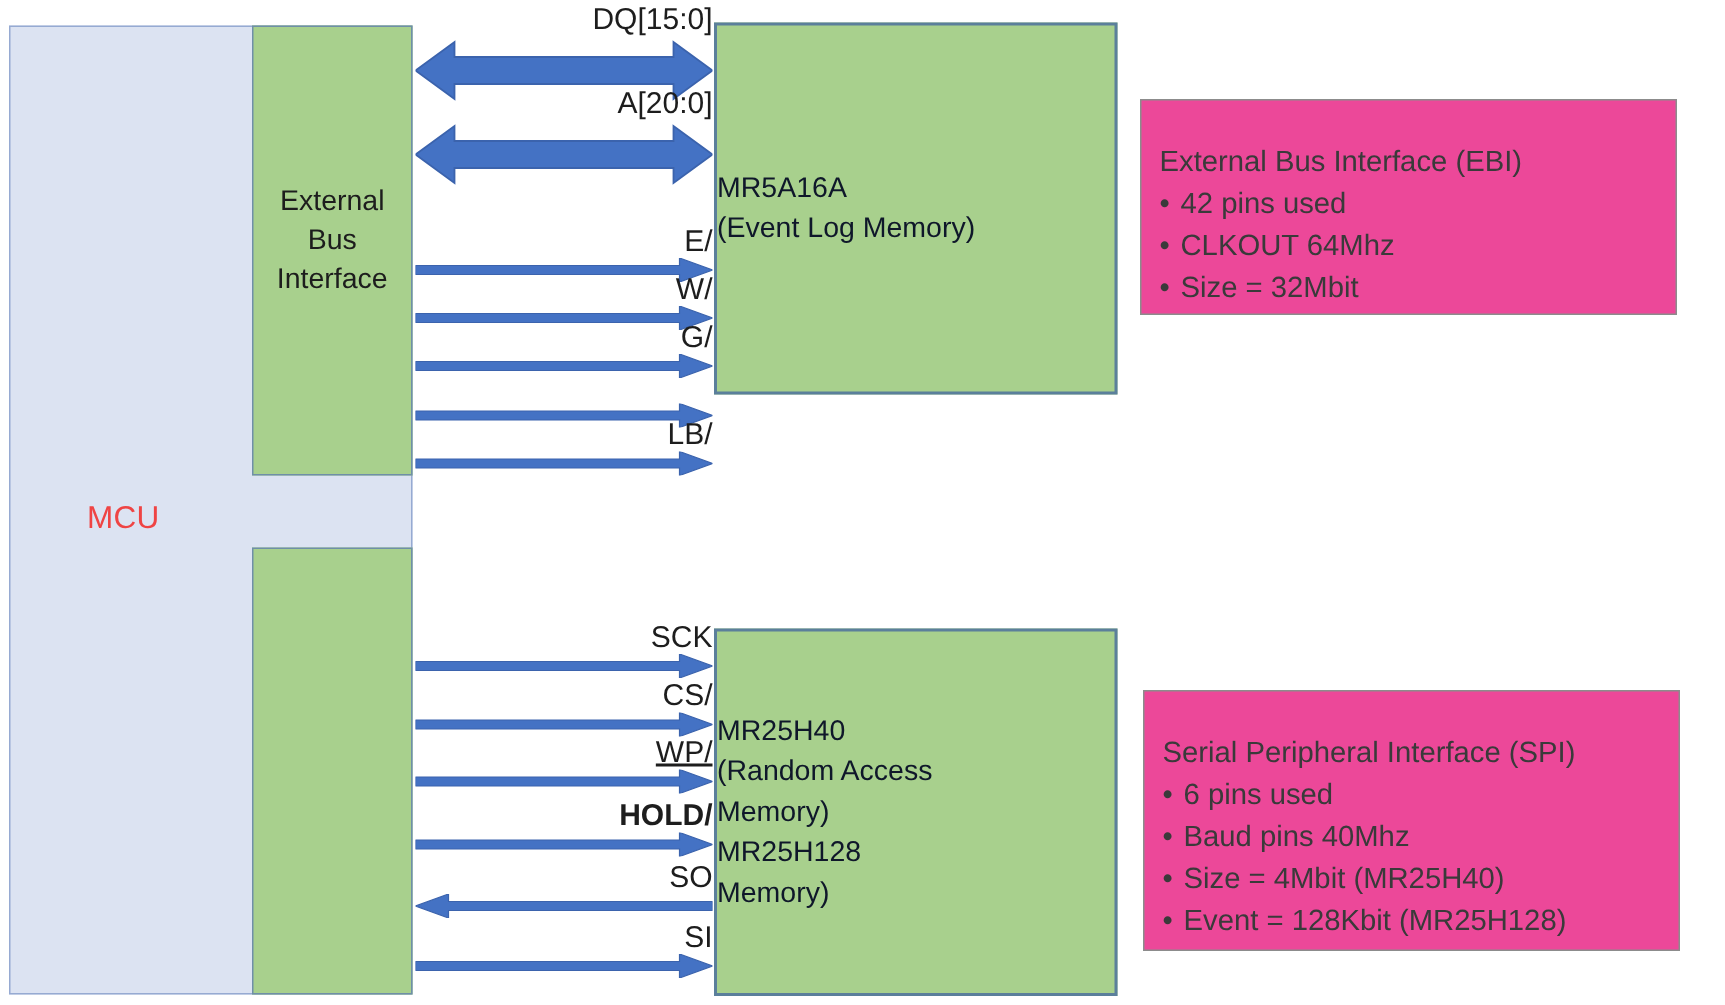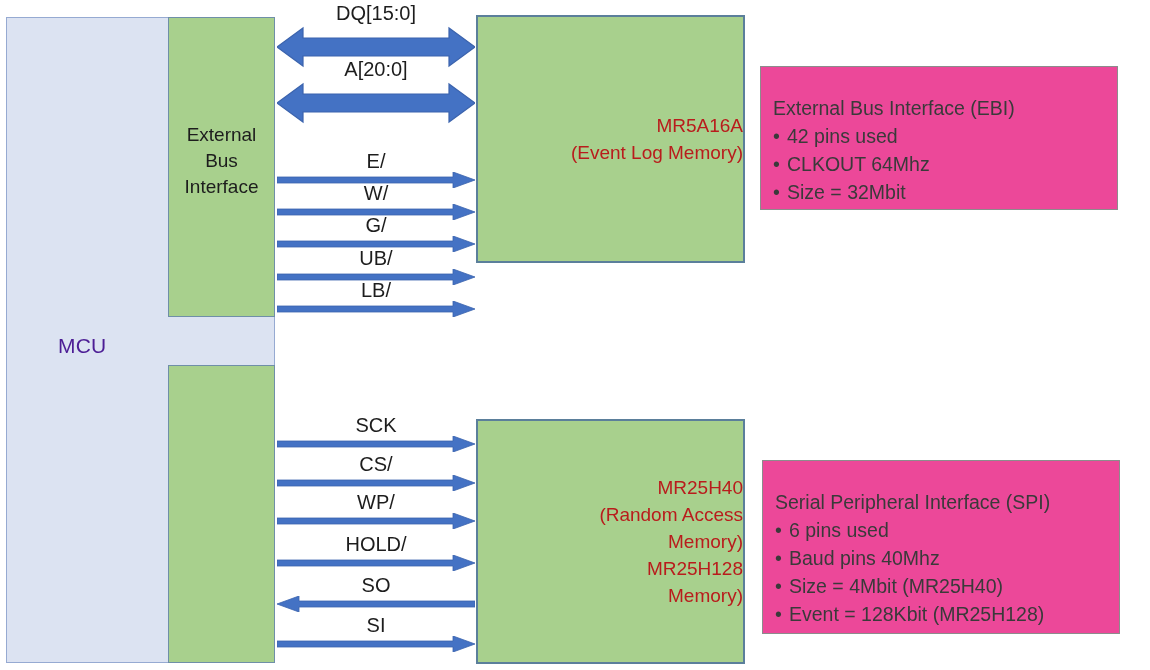--- a/index.html
+++ b/index.html
@@ -14,21 +14,21 @@
 
   
   .box{position:absolute;box-sizing:border-box;}
 
   .mcu-box{
     background:#dce3f2;
     border:1.5px solid #96aad2;
   }
   .mcu-label{
     position:absolute;
-    font-size:21px;color:#4c1d95;
+    font-size:21px;color:#ef4444;
     letter-spacing:.2px;
     white-space:nowrap;
   }
   .green-block{
     background:#a8d08d;
     border:1.5px solid #6f8fa8;
     box-sizing:border-box;
   }
   .green-block .inner-label{
     position:absolute;left:0;right:0;
@@ -37,24 +37,24 @@
     line-height:26px;
     color:#1d1d1d;
   }
   .mem-box{
     background:#a8d08d;
     border:2px solid #5b7f9b;
     display:flex;align-items:center;justify-content:center;
     box-sizing:border-box;
   }
   .mem-text{
-    text-align:right;
+    text-align:left;
     font-size:19px;
     line-height:27px;
-    color:#b91c1c;
+    color:#0f172a;
     width:100%;
   }
   .mem-text div{white-space:nowrap;}
 
   .info-box{
     background:#ec4899;
     border:1.5px solid #8c8c8c;
     box-sizing:border-box;
     padding:27px 0 9px 12px;
   }
@@ -80,21 +80,21 @@
     position:absolute;left:0;top:0;
     font-size:19.5px;
     color:#3a3a3a;
   }
 
   
   .arrow-wrap{position:absolute;}
   .arrow-wrap svg{display:block;}
   .sig-label{
     position:absolute;
-    text-align:center;
+    text-align:right;
     font-size:20px;
     color:#1d1d1d;
     white-space:nowrap;
     line-height:22px;
   }
 </style>
 </head>
 <body>
 
 <div id="stage">
@@ -165,21 +165,20 @@
       <polygon points="0,5 176,5 176,0 198,8 176,16 176,11 0,11" fill="#4472c4" stroke="#3b63ad" stroke-width="0.8"></polygon>
     </svg>
   </div>
   <div class="sig-label" style="left:277px;top:214px;width:198px;">G/</div>
 
   <div class="arrow-wrap" style="left:277px;top:269px;">
     <svg width="198" height="16" viewBox="0 0 198 16">
       <polygon points="0,5 176,5 176,0 198,8 176,16 176,11 0,11" fill="#4472c4" stroke="#3b63ad" stroke-width="0.8"></polygon>
     </svg>
   </div>
-  <div class="sig-label" style="left:277px;top:247px;width:198px;">UB/</div>
 
   <div class="arrow-wrap" style="left:277px;top:301px;">
     <svg width="198" height="16" viewBox="0 0 198 16">
       <polygon points="0,5 176,5 176,0 198,8 176,16 176,11 0,11" fill="#4472c4" stroke="#3b63ad" stroke-width="0.8"></polygon>
     </svg>
   </div>
   <div class="sig-label" style="left:277px;top:279px;width:198px;">LB/</div>
 
   <div class="arrow-wrap" style="left:277px;top:436px;">
     <svg width="198" height="16" viewBox="0 0 198 16">
@@ -193,28 +192,28 @@
       <polygon points="0,5 176,5 176,0 198,8 176,16 176,11 0,11" fill="#4472c4" stroke="#3b63ad" stroke-width="0.8"></polygon>
     </svg>
   </div>
   <div class="sig-label" style="left:277px;top:453px;width:198px;">CS/</div>
 
   <div class="arrow-wrap" style="left:277px;top:513px;">
     <svg width="198" height="16" viewBox="0 0 198 16">
       <polygon points="0,5 176,5 176,0 198,8 176,16 176,11 0,11" fill="#4472c4" stroke="#3b63ad" stroke-width="0.8"></polygon>
     </svg>
   </div>
-  <div class="sig-label" style="left:277px;top:491px;width:198px;">WP/</div>
+  <div class="sig-label" style="left:277px;top:491px;width:198px;text-decoration:underline;">WP/</div>
 
   <div class="arrow-wrap" style="left:277px;top:555px;">
     <svg width="198" height="16" viewBox="0 0 198 16">
       <polygon points="0,5 176,5 176,0 198,8 176,16 176,11 0,11" fill="#4472c4" stroke="#3b63ad" stroke-width="0.8"></polygon>
     </svg>
   </div>
-  <div class="sig-label" style="left:277px;top:533px;width:198px;">HOLD/</div>
+  <div class="sig-label" style="left:277px;top:533px;width:198px;font-weight:bold;">HOLD/</div>
 
   <div class="arrow-wrap" style="left:277px;top:596px;">
     <svg width="198" height="16" viewBox="0 0 198 16">
       <polygon points="198,5 22,5 22,0 0,8 22,16 22,11 198,11" fill="#4472c4" stroke="#3b63ad" stroke-width="0.8"></polygon>
     </svg>
   </div>
   <div class="sig-label" style="left:277px;top:574px;width:198px;">SO</div>
 
   <div class="arrow-wrap" style="left:277px;top:636px;">
     <svg width="198" height="16" viewBox="0 0 198 16">

